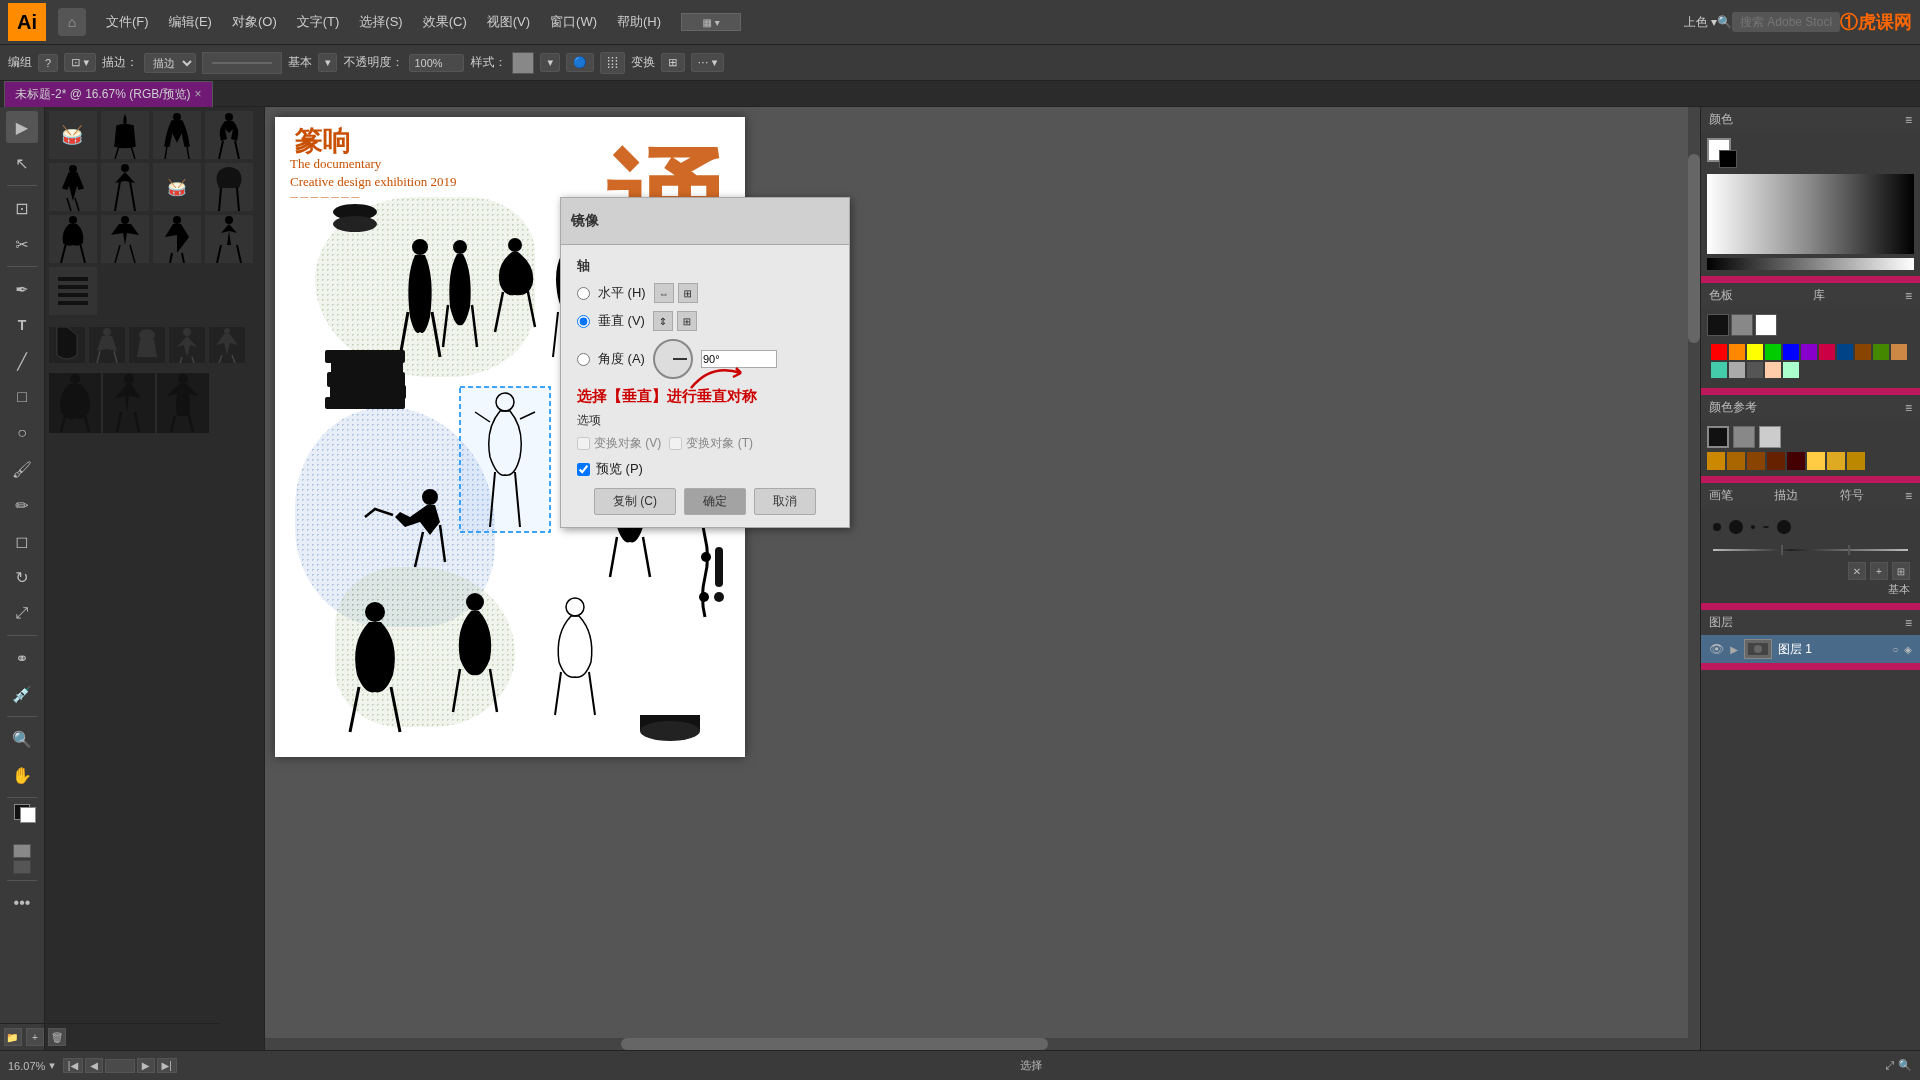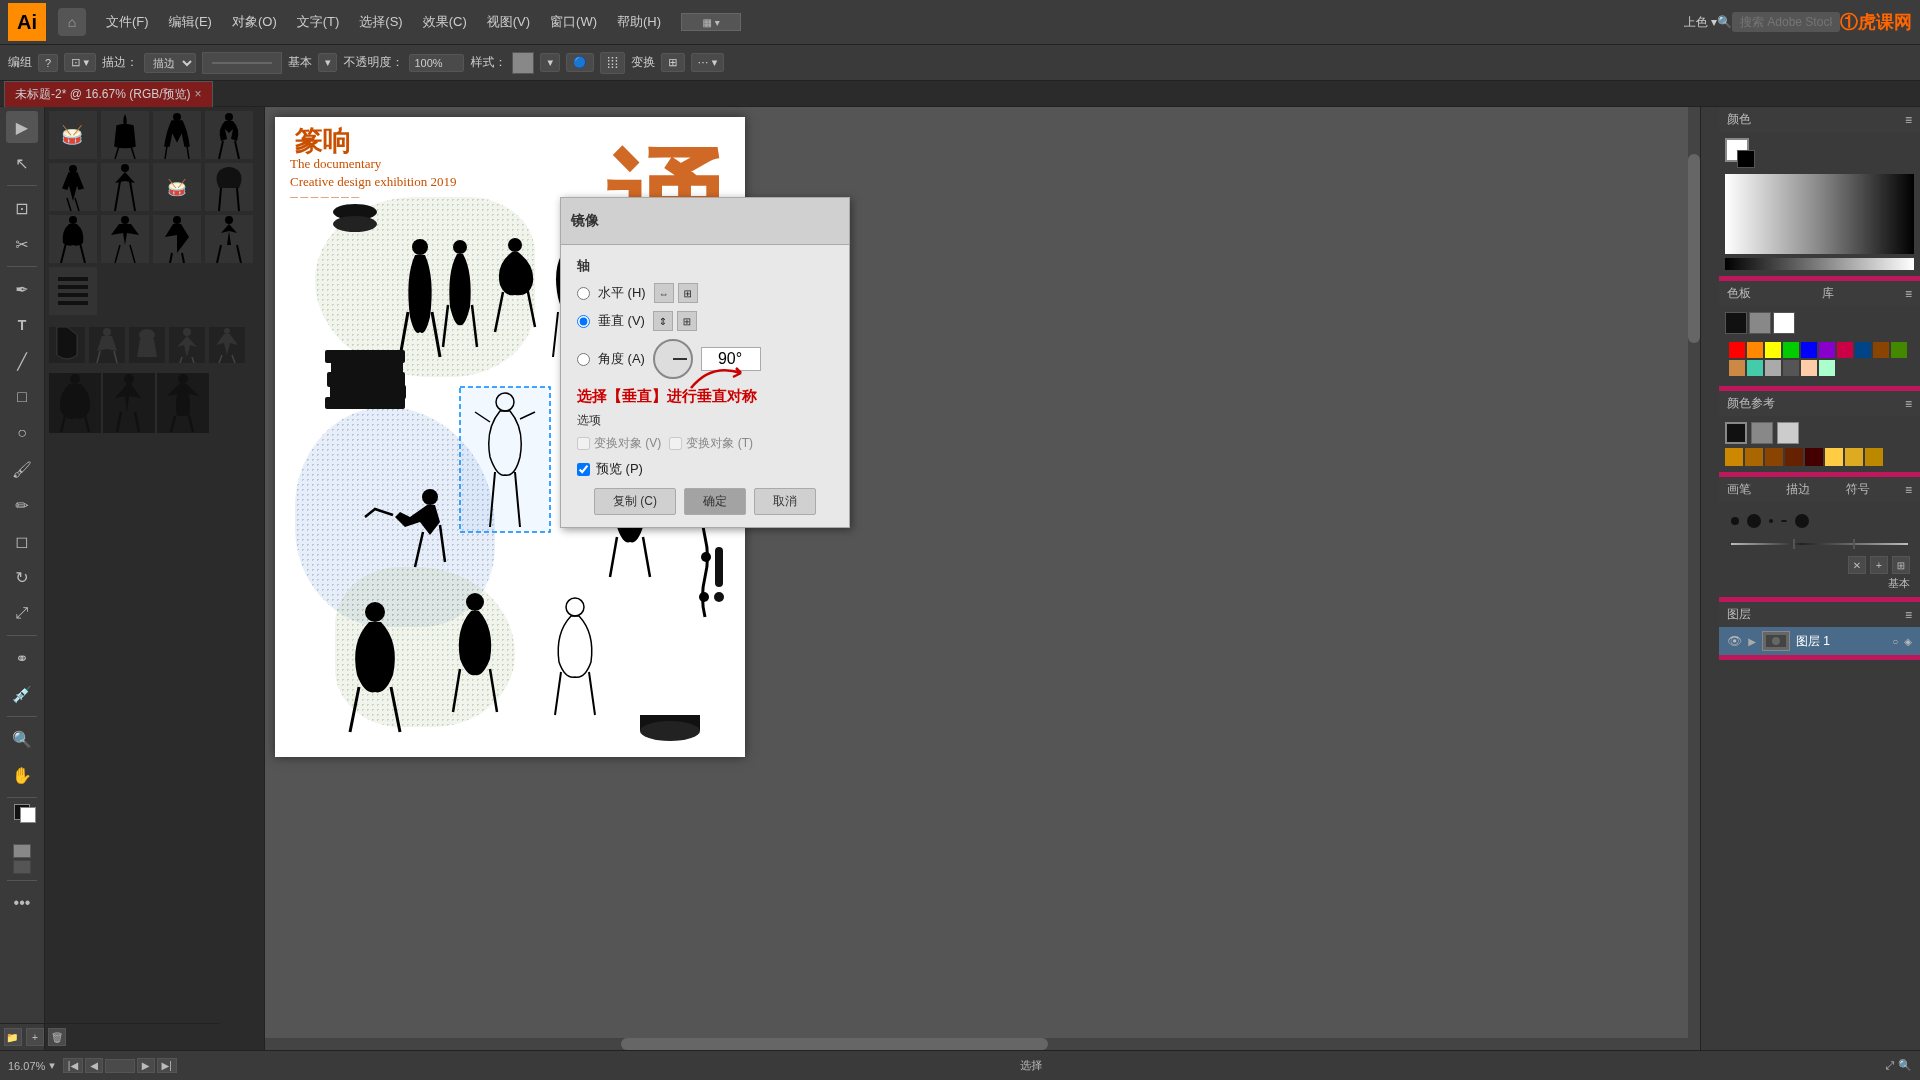--- a/index.html
+++ b/index.html
@@ -94,21 +94,21 @@
       width: 100%;
       height: 26px;
       background: #2b2b2b;
       display: flex;
       align-items: center;
       padding: 0 4px;
       border-bottom: 1px solid #222;
     }
     .tab-item {
       padding: 4px 10px;
-      background: #7f1d1d;
+      background: #701a75;
       border: 1px solid #555;
       border-bottom: none;
       color: #ccc;
       font-size: 12px;
       display: flex; align-items: center; gap: 4px;
       cursor: pointer;
     }
     .tab-close { cursor: pointer; color: #aaa; }
 
     
@@ -233,22 +233,22 @@
     }
     .angle-dial-hand {
       position: absolute;
       width: 2px; height: 14px;
       background: #333;
       bottom: 50%; left: 50%;
       transform-origin: bottom center;
       transform: translateX(-50%) rotate(0deg);
     }
     .angle-input {
-      width: 60px; background: white; border: 1px solid #aaa;
-      padding: 2px 16px; font-size: 16px;
+      width: 76px; background: white; border: 1px solid #aaa;
+      padding: 2px 1px; font-size: 11px;
     }
     .dialog-options-label {
       font-size: 12px; color: #333; margin-bottom: 6px; margin-top: 4px;
     }
     .dialog-checkboxes {
       display: flex; gap: 8px; align-items: center;
       margin-bottom: 8px;
     }
     .dialog-check-item {
       display: flex; align-items: center; gap: 4px;
@@ -277,22 +277,21 @@
 
     
     #right-panel {
       width: 220px;
       background: #3a3a3a;
       border-left: 1px solid #222;
       display: flex;
       flex-direction: column;
     }
     .right-panel-section {
-      border-bottom: 5px solid #be185d;
-      margin-left: 18px;
+      border-bottom: 7px solid #be185d;
     }
     .right-panel-header {
       display: flex; align-items: center; justify-content: space-between;
       padding: 4px 8px;
       background: #3c3c3c;
       font-size: 12px; color: #bbb;
     }
     .right-panel-content {
       padding: 6px;
     }

